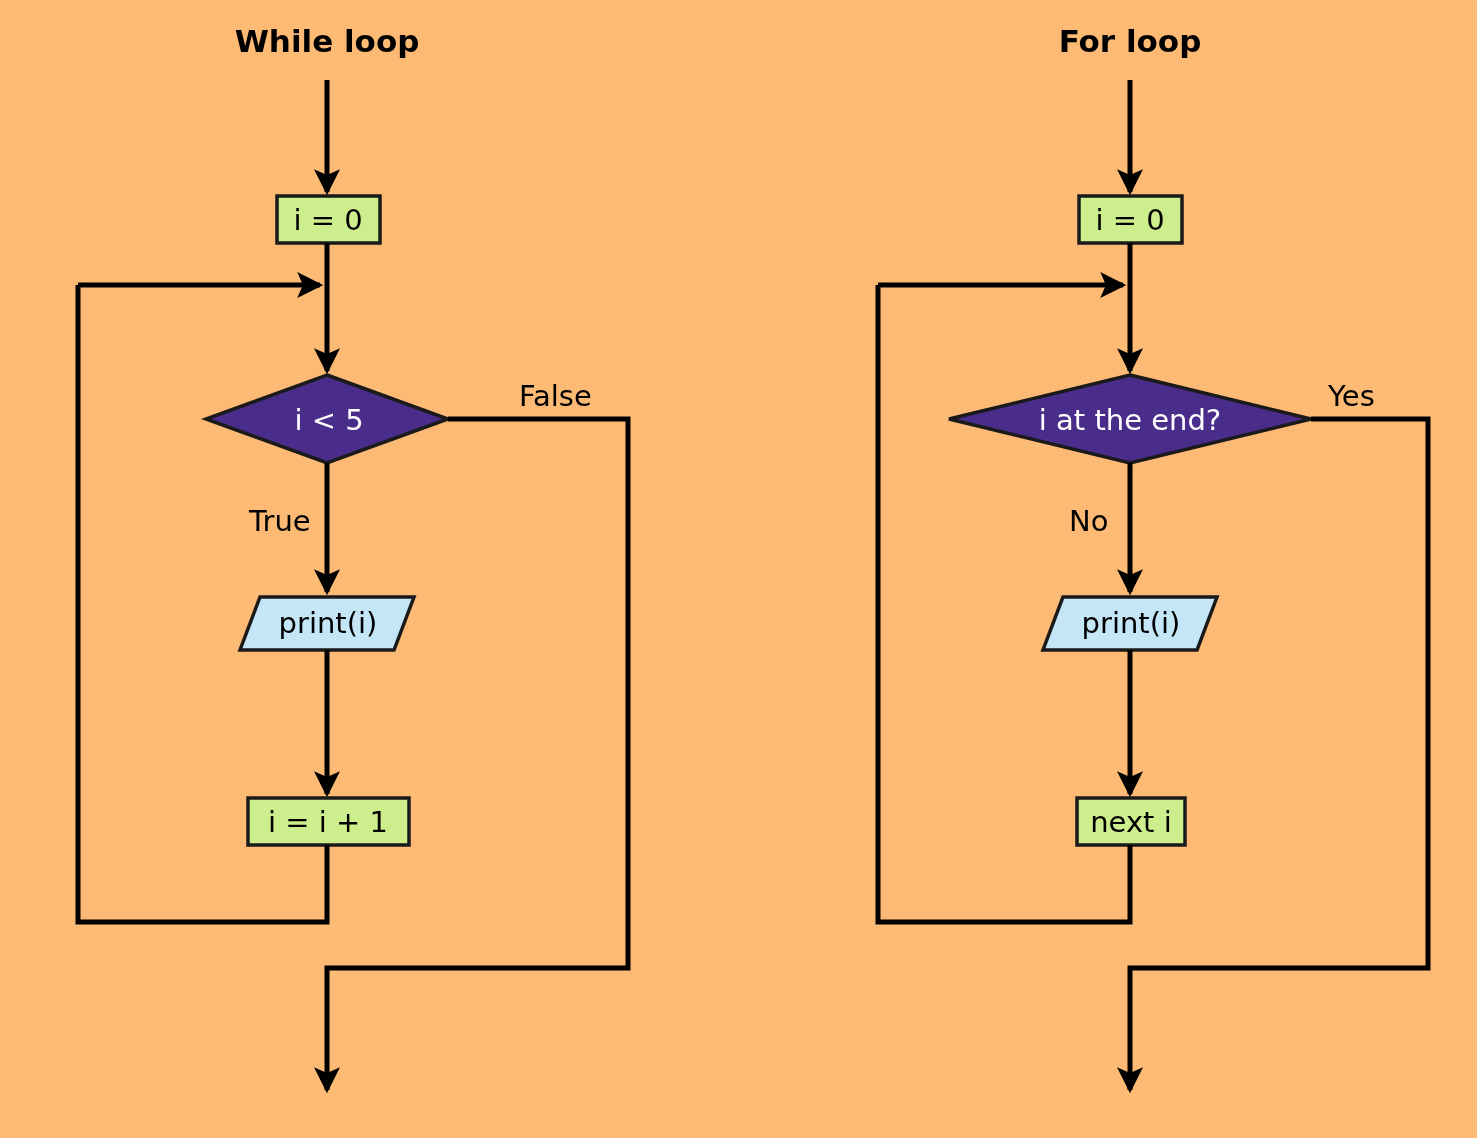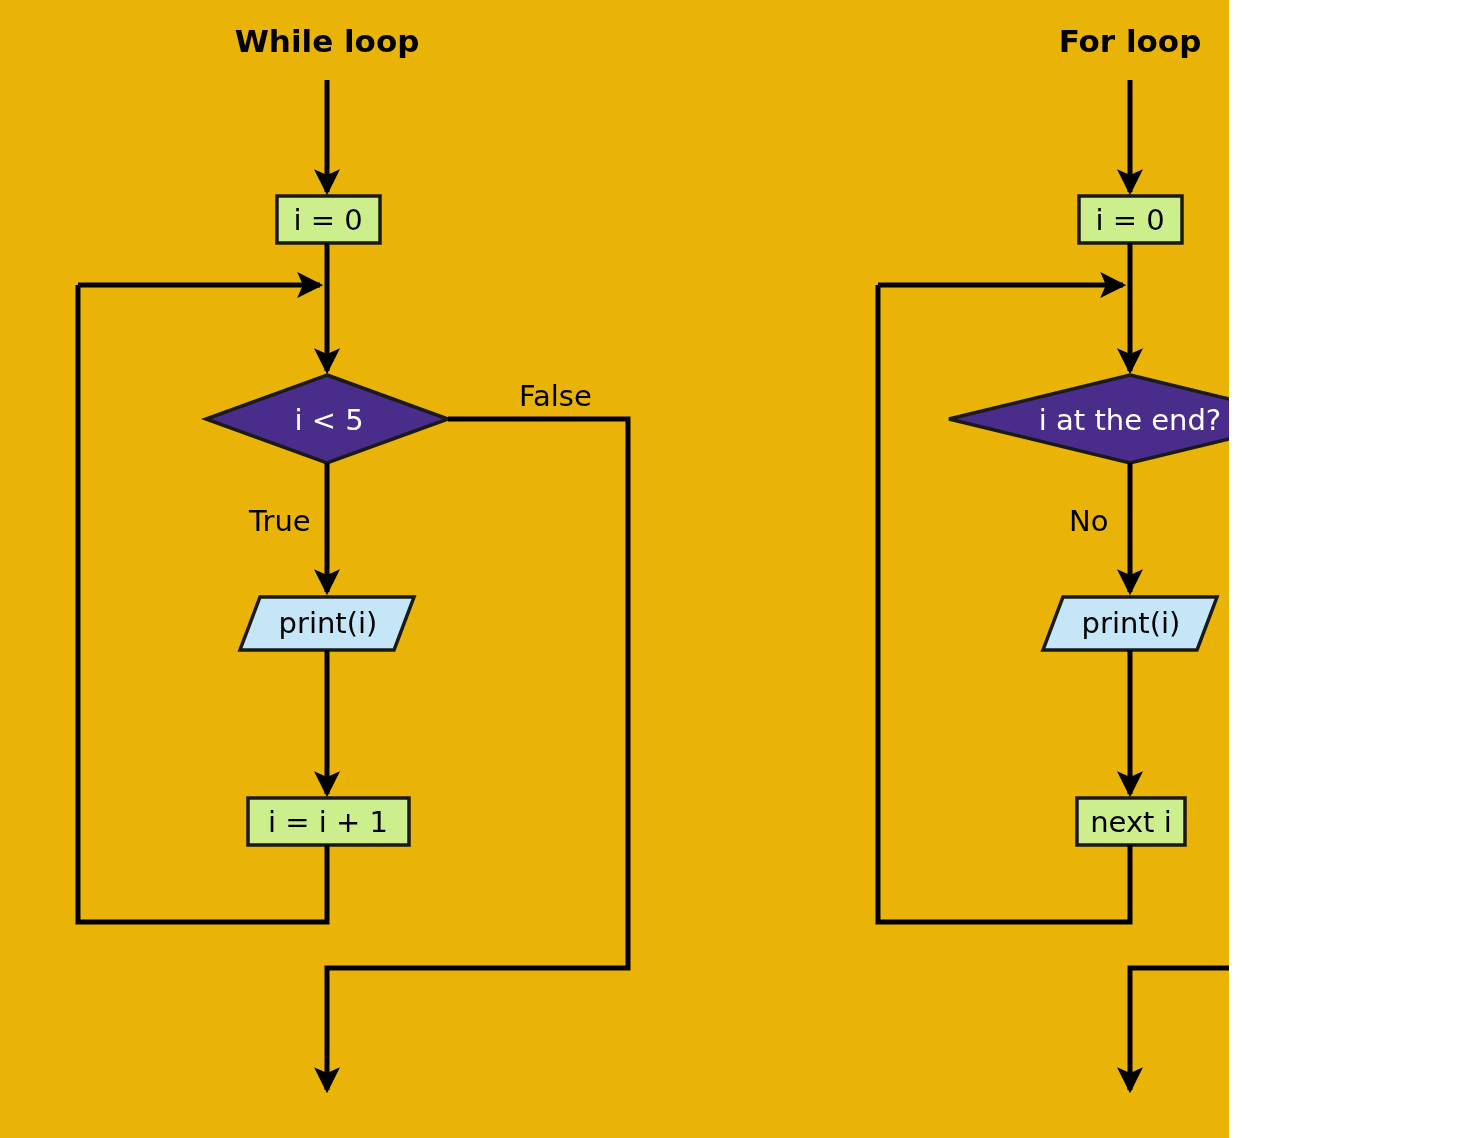--- a/index.html
+++ b/index.html
@@ -5,23 +5,23 @@
   html, body {
     margin: 0;
     padding: 0;
     background: #ffffff;
   }
   body {
     font-family: "DejaVu Sans", sans-serif;
   }
   #canvas {
     position: relative;
-    width: 1229px;
+    width: 1477px;
     height: 1138px;
-    background: #eab308;
+    background: #fdba74;
     overflow: hidden;
   }
   svg.flow {
     position: absolute;
     left: 0;
     top: 0;
     width: 1477px;
     height: 1138px;
   }
   .title-text {

